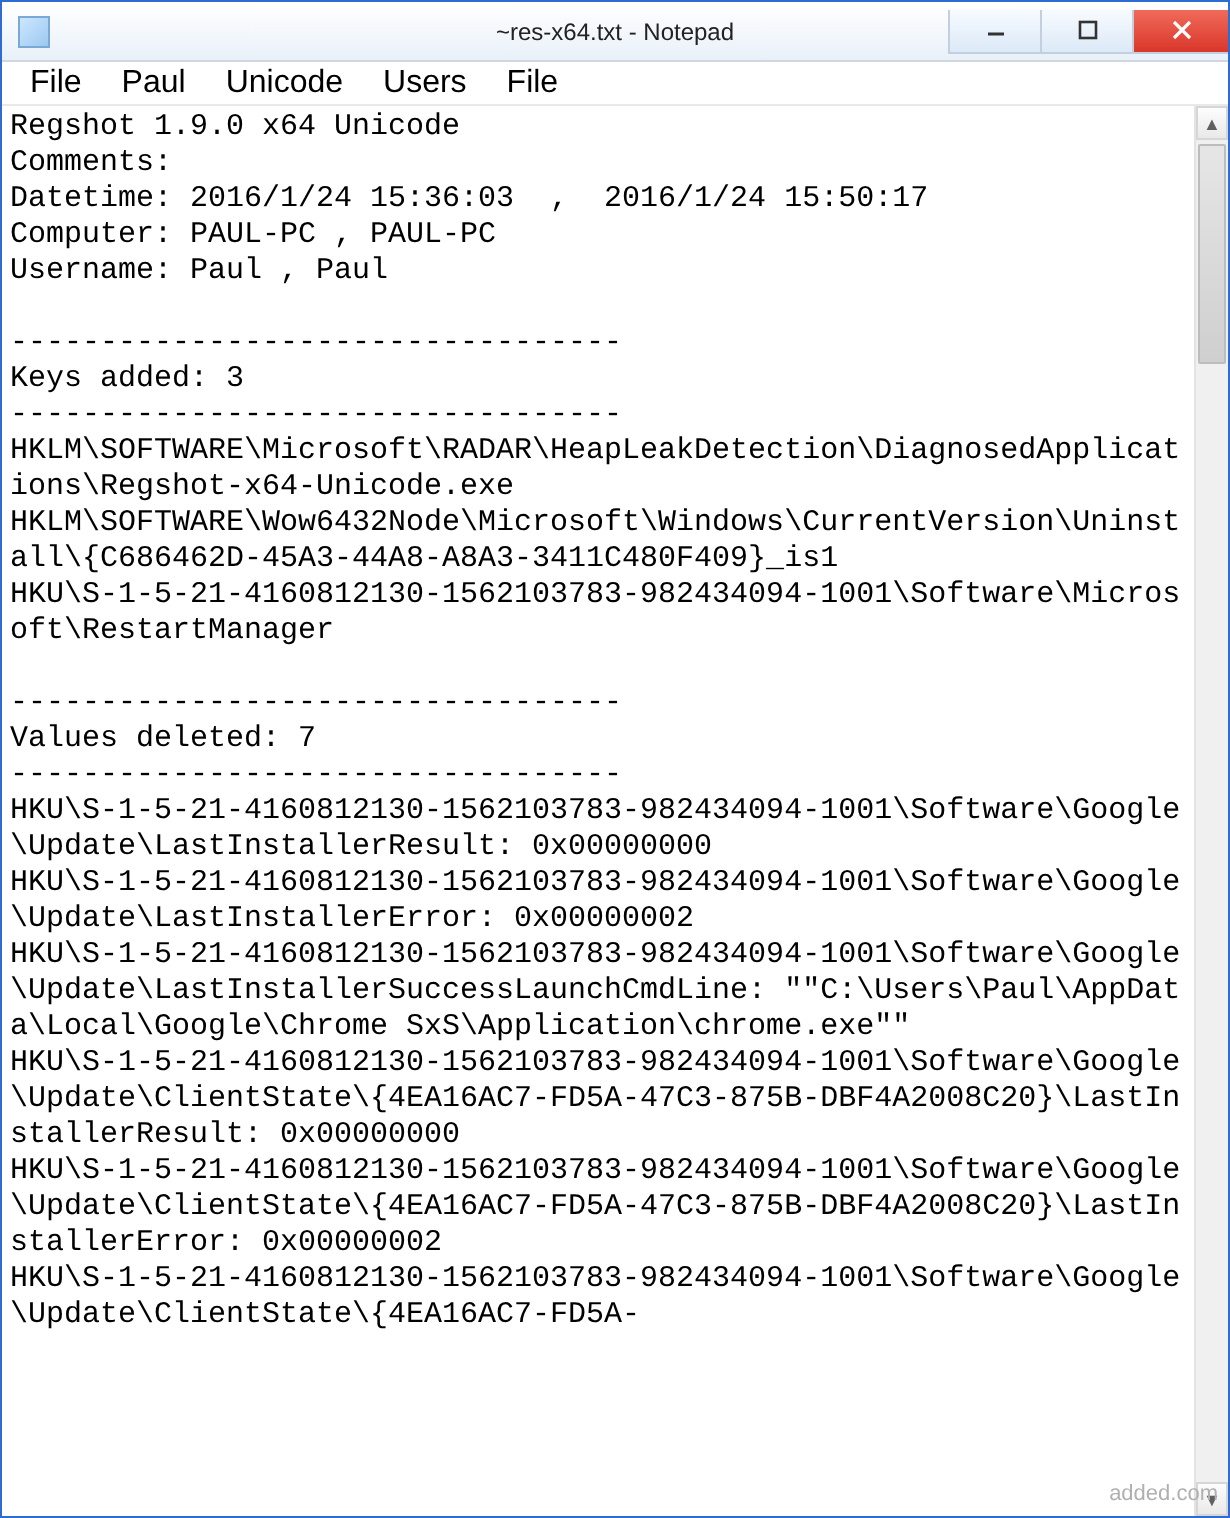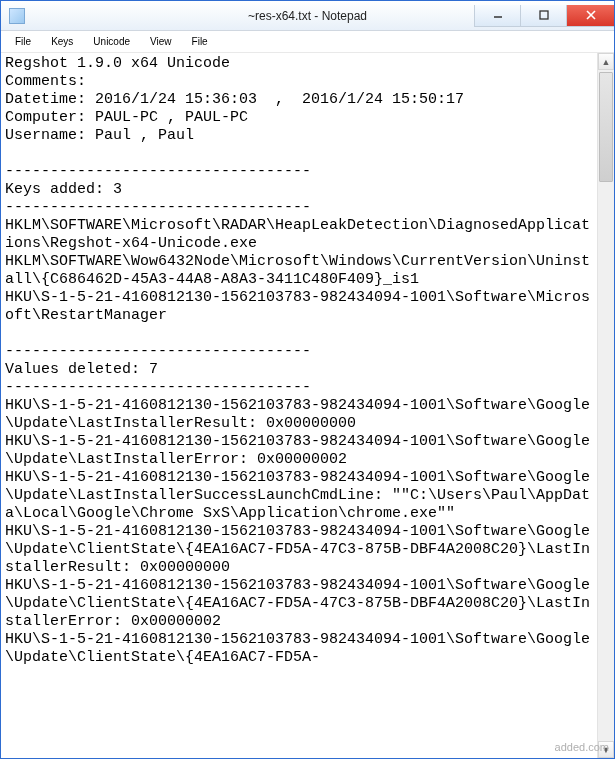--- a/index.html
+++ b/index.html
@@ -66,21 +66,21 @@
       color: #fff;
       width: 48px;
     }
     .win-btn svg { display:block; }
     .menubar {
       height: 22px;
       background: #fff;
       display: flex;
       align-items: center;
       padding-left: 4px;
-      font-size: 10px;
+      font-size: 16px;
       border-bottom: 1px solid #e9e9e9;
     }
     .menu-item {
       padding: 2px 10px;
       color: #000;
       cursor: default;
     }
     .content-wrap {
       flex: 1;
       display: flex;
@@ -150,23 +150,23 @@
         <svg width="10" height="10">
             <line x1="1" y1="1" x2="9" y2="9" stroke="#fff" stroke-width="1.6"></line>
             <line x1="9" y1="1" x2="1" y2="9" stroke="#fff" stroke-width="1.6"></line>
           </svg>
       </div>
     </div>
   </div>
 
   <div class="menubar">
     <span class="menu-item">File</span>
-    <span class="menu-item">Keys</span>
+    <span class="menu-item">Paul</span>
     <span class="menu-item">Unicode</span>
-    <span class="menu-item">View</span>
+    <span class="menu-item">Users</span>
     <span class="menu-item">File</span>
   </div>
 
   <div class="content-wrap">
     <div class="textarea" id="textarea">Regshot 1.9.0 x64 Unicode
 Comments:
 Datetime: 2016/1/24 15:36:03  ,  2016/1/24 15:50:17
 Computer: PAUL-PC , PAUL-PC
 Username: Paul , Paul
 

